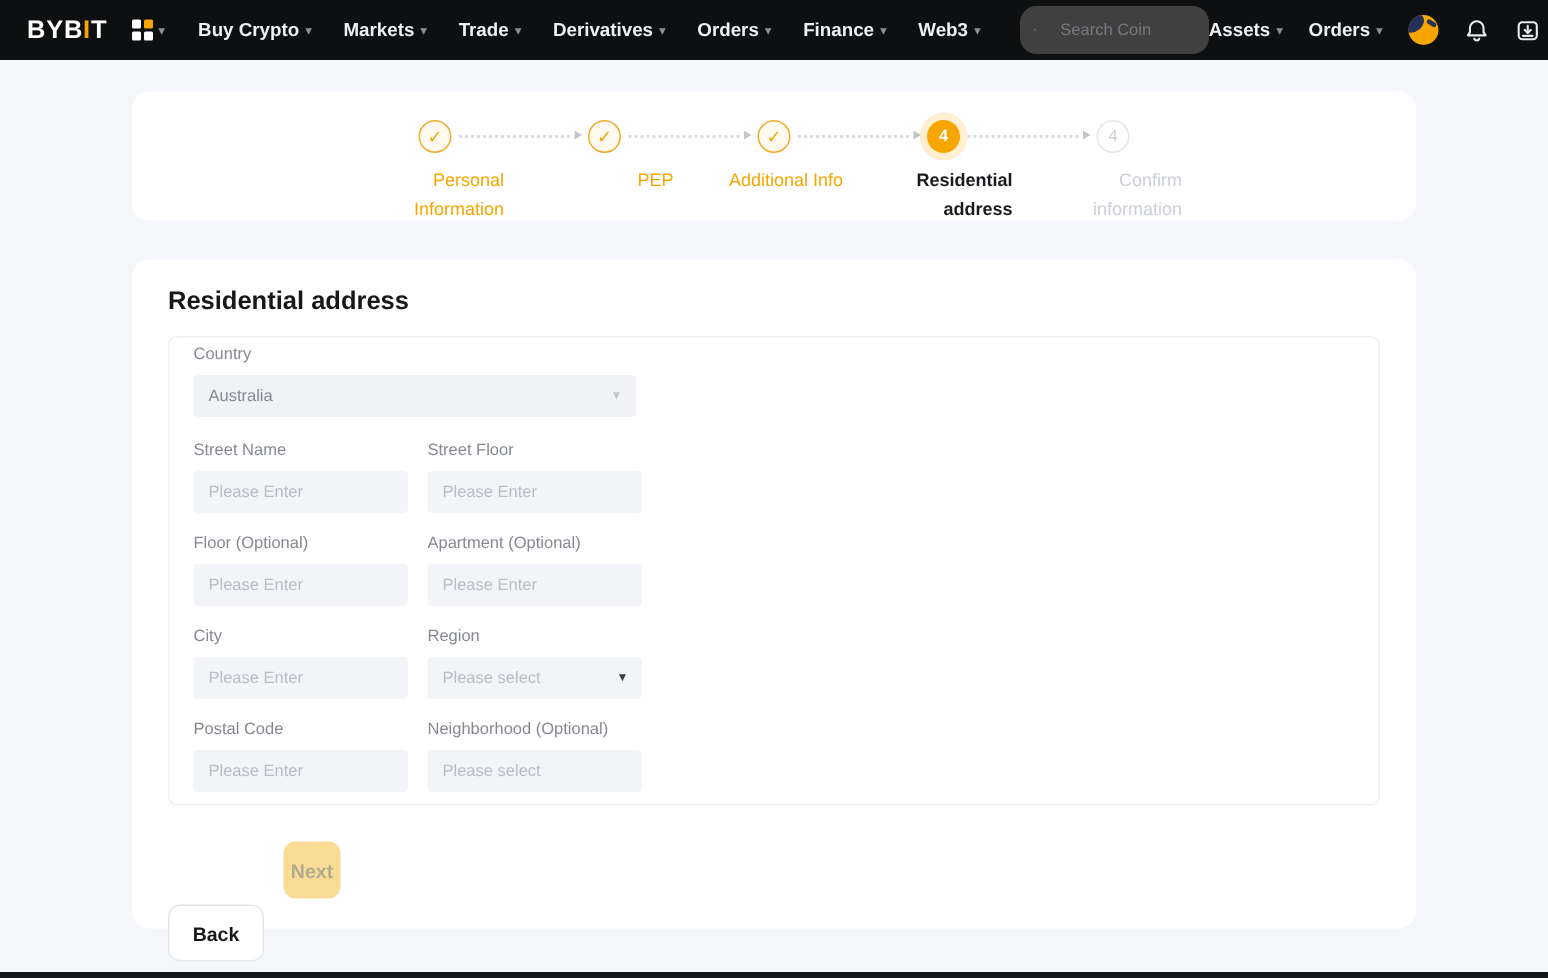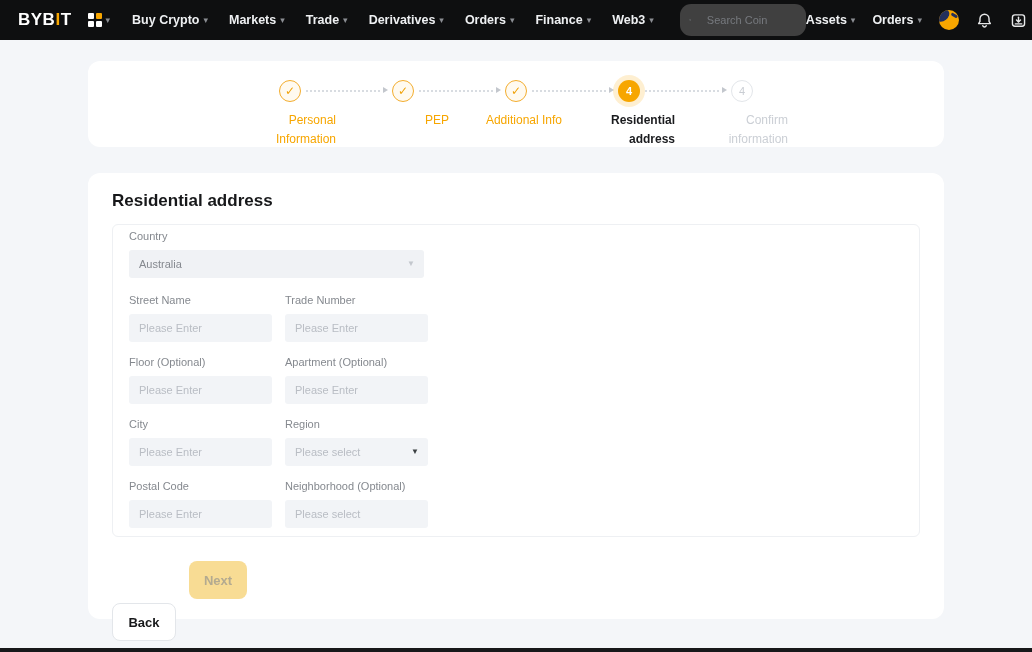--- a/index.html
+++ b/index.html
@@ -73,21 +73,21 @@
     border-radius:3px; font-size:11px; color:#5f6368; padding:0 10px; font-family:inherit; }
   .box input:disabled { background:#f0f2f5; color:#85898f; }
   .box input::placeholder { color:#b9bdc4; }
   .chevron { position:absolute; right:9px; top:50%; transform:translateY(-50%); font-size:8px;
     color:#3c4043; pointer-events:none; line-height:1; }
   .chevron.light { color:#c3c7cd; }
   .grid-2 { display:grid; grid-template-columns:143px 143px; column-gap:13px; row-gap:14px; margin-top:16px; }
   .actions { display:flex; gap:13px; margin-top:24px; }
   .btn { height:38px; border-radius:8px; font-size:13px; font-weight:700; font-family:inherit; cursor:pointer; }
   .btn-back { width:64px; background:#fff; border:1px solid #e3e6ea; color:#17181a;margin-top:42px; }
-  .btn-next { width:58px; background:#f8dc94; border:none; color:#b3aa90; }
+  .btn-next { width:38px; background:#f8dc94; border:none; color:#b3aa90; }
 
   .bottom-bar { position:absolute; left:0; bottom:0; width:100%; height:4px; background:#17181a; }
 </style>
 </head>
 <body>
 
 <div class="header">
   <div class="logo"><span>BYB</span><span class="accent">I</span><span>T</span></div>
 
   <div class="apps">
@@ -203,21 +203,21 @@
         <span class="chevron light">▼</span>
       </div>
     </div>
 
     <div class="grid-2">
       <div>
         <div class="field-label">Street Name</div>
         <div class="box"><input type="text" placeholder="Please Enter" style=""></div>
       </div>
       <div>
-        <div class="field-label">Trade Number</div>
+        <div class="field-label">Street Floor</div>
         <div class="box"><input type="text" placeholder="Please Enter" style=""></div>
       </div>
       <div>
         <div class="field-label">Floor (Optional)</div>
         <div class="box"><input type="text" placeholder="Please Enter" style=""></div>
       </div>
       <div>
         <div class="field-label">Apartment (Optional)</div>
         <div class="box"><input type="text" placeholder="Please Enter" style=""></div>
       </div>

